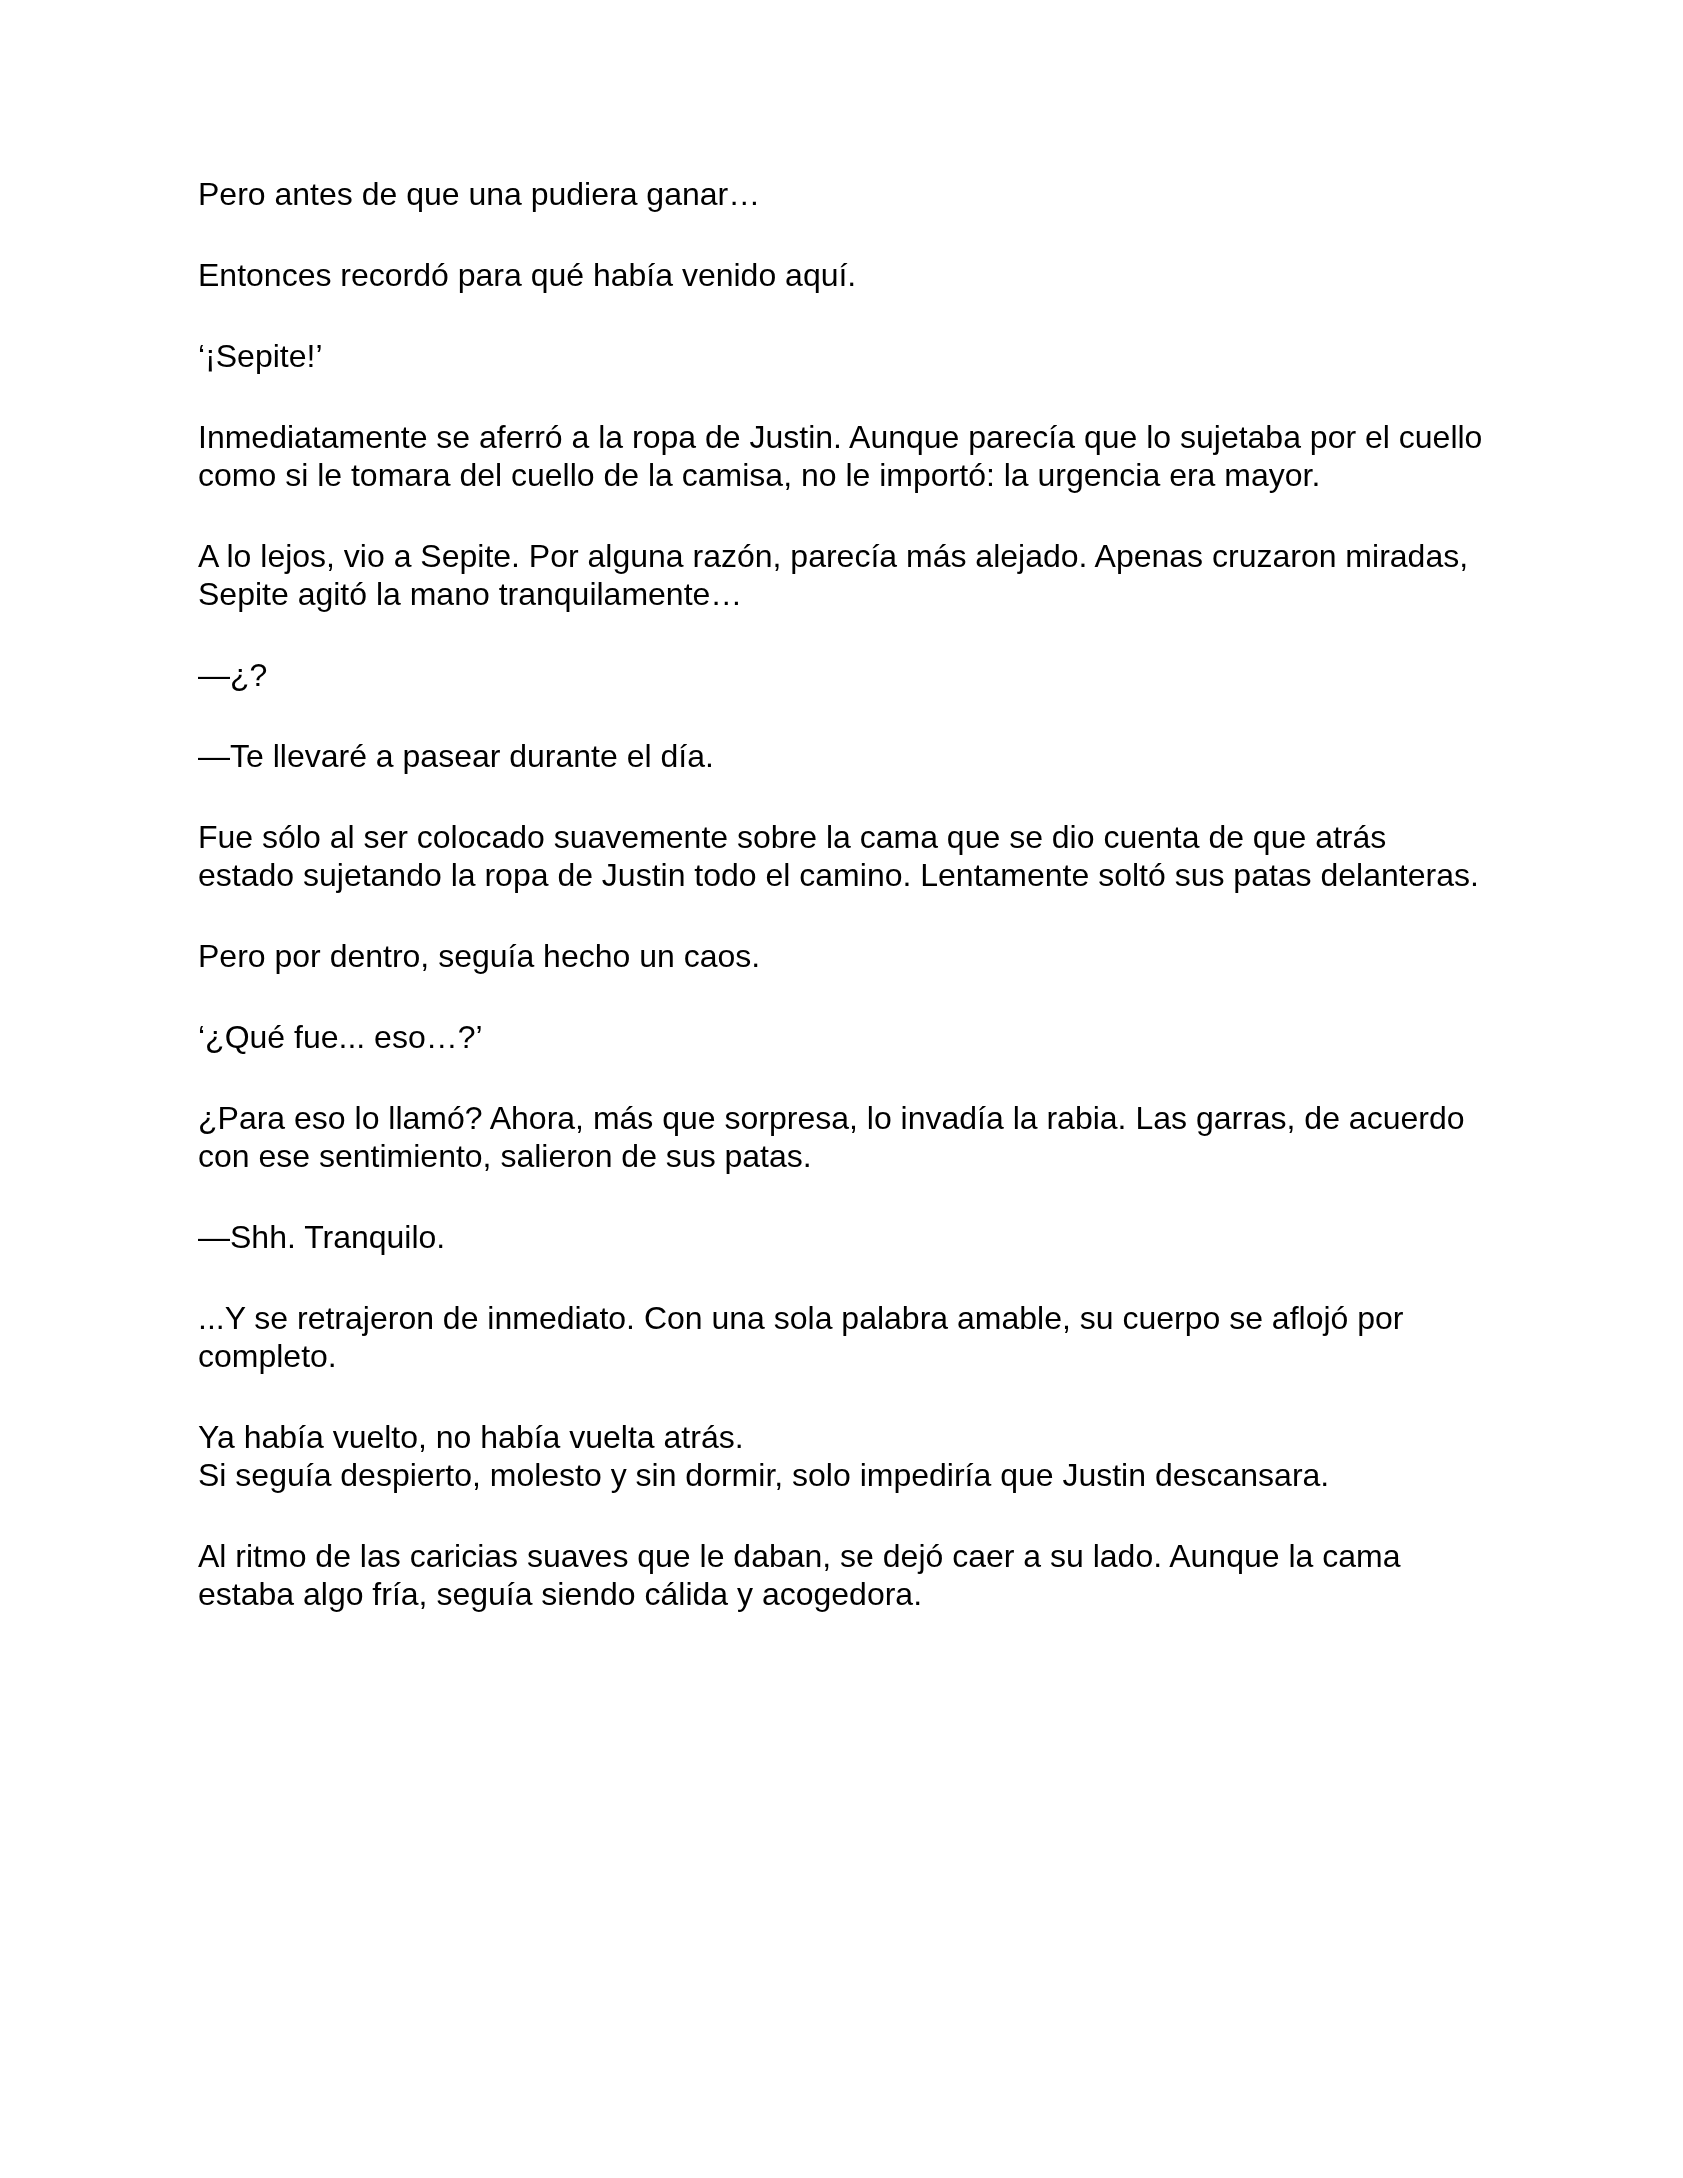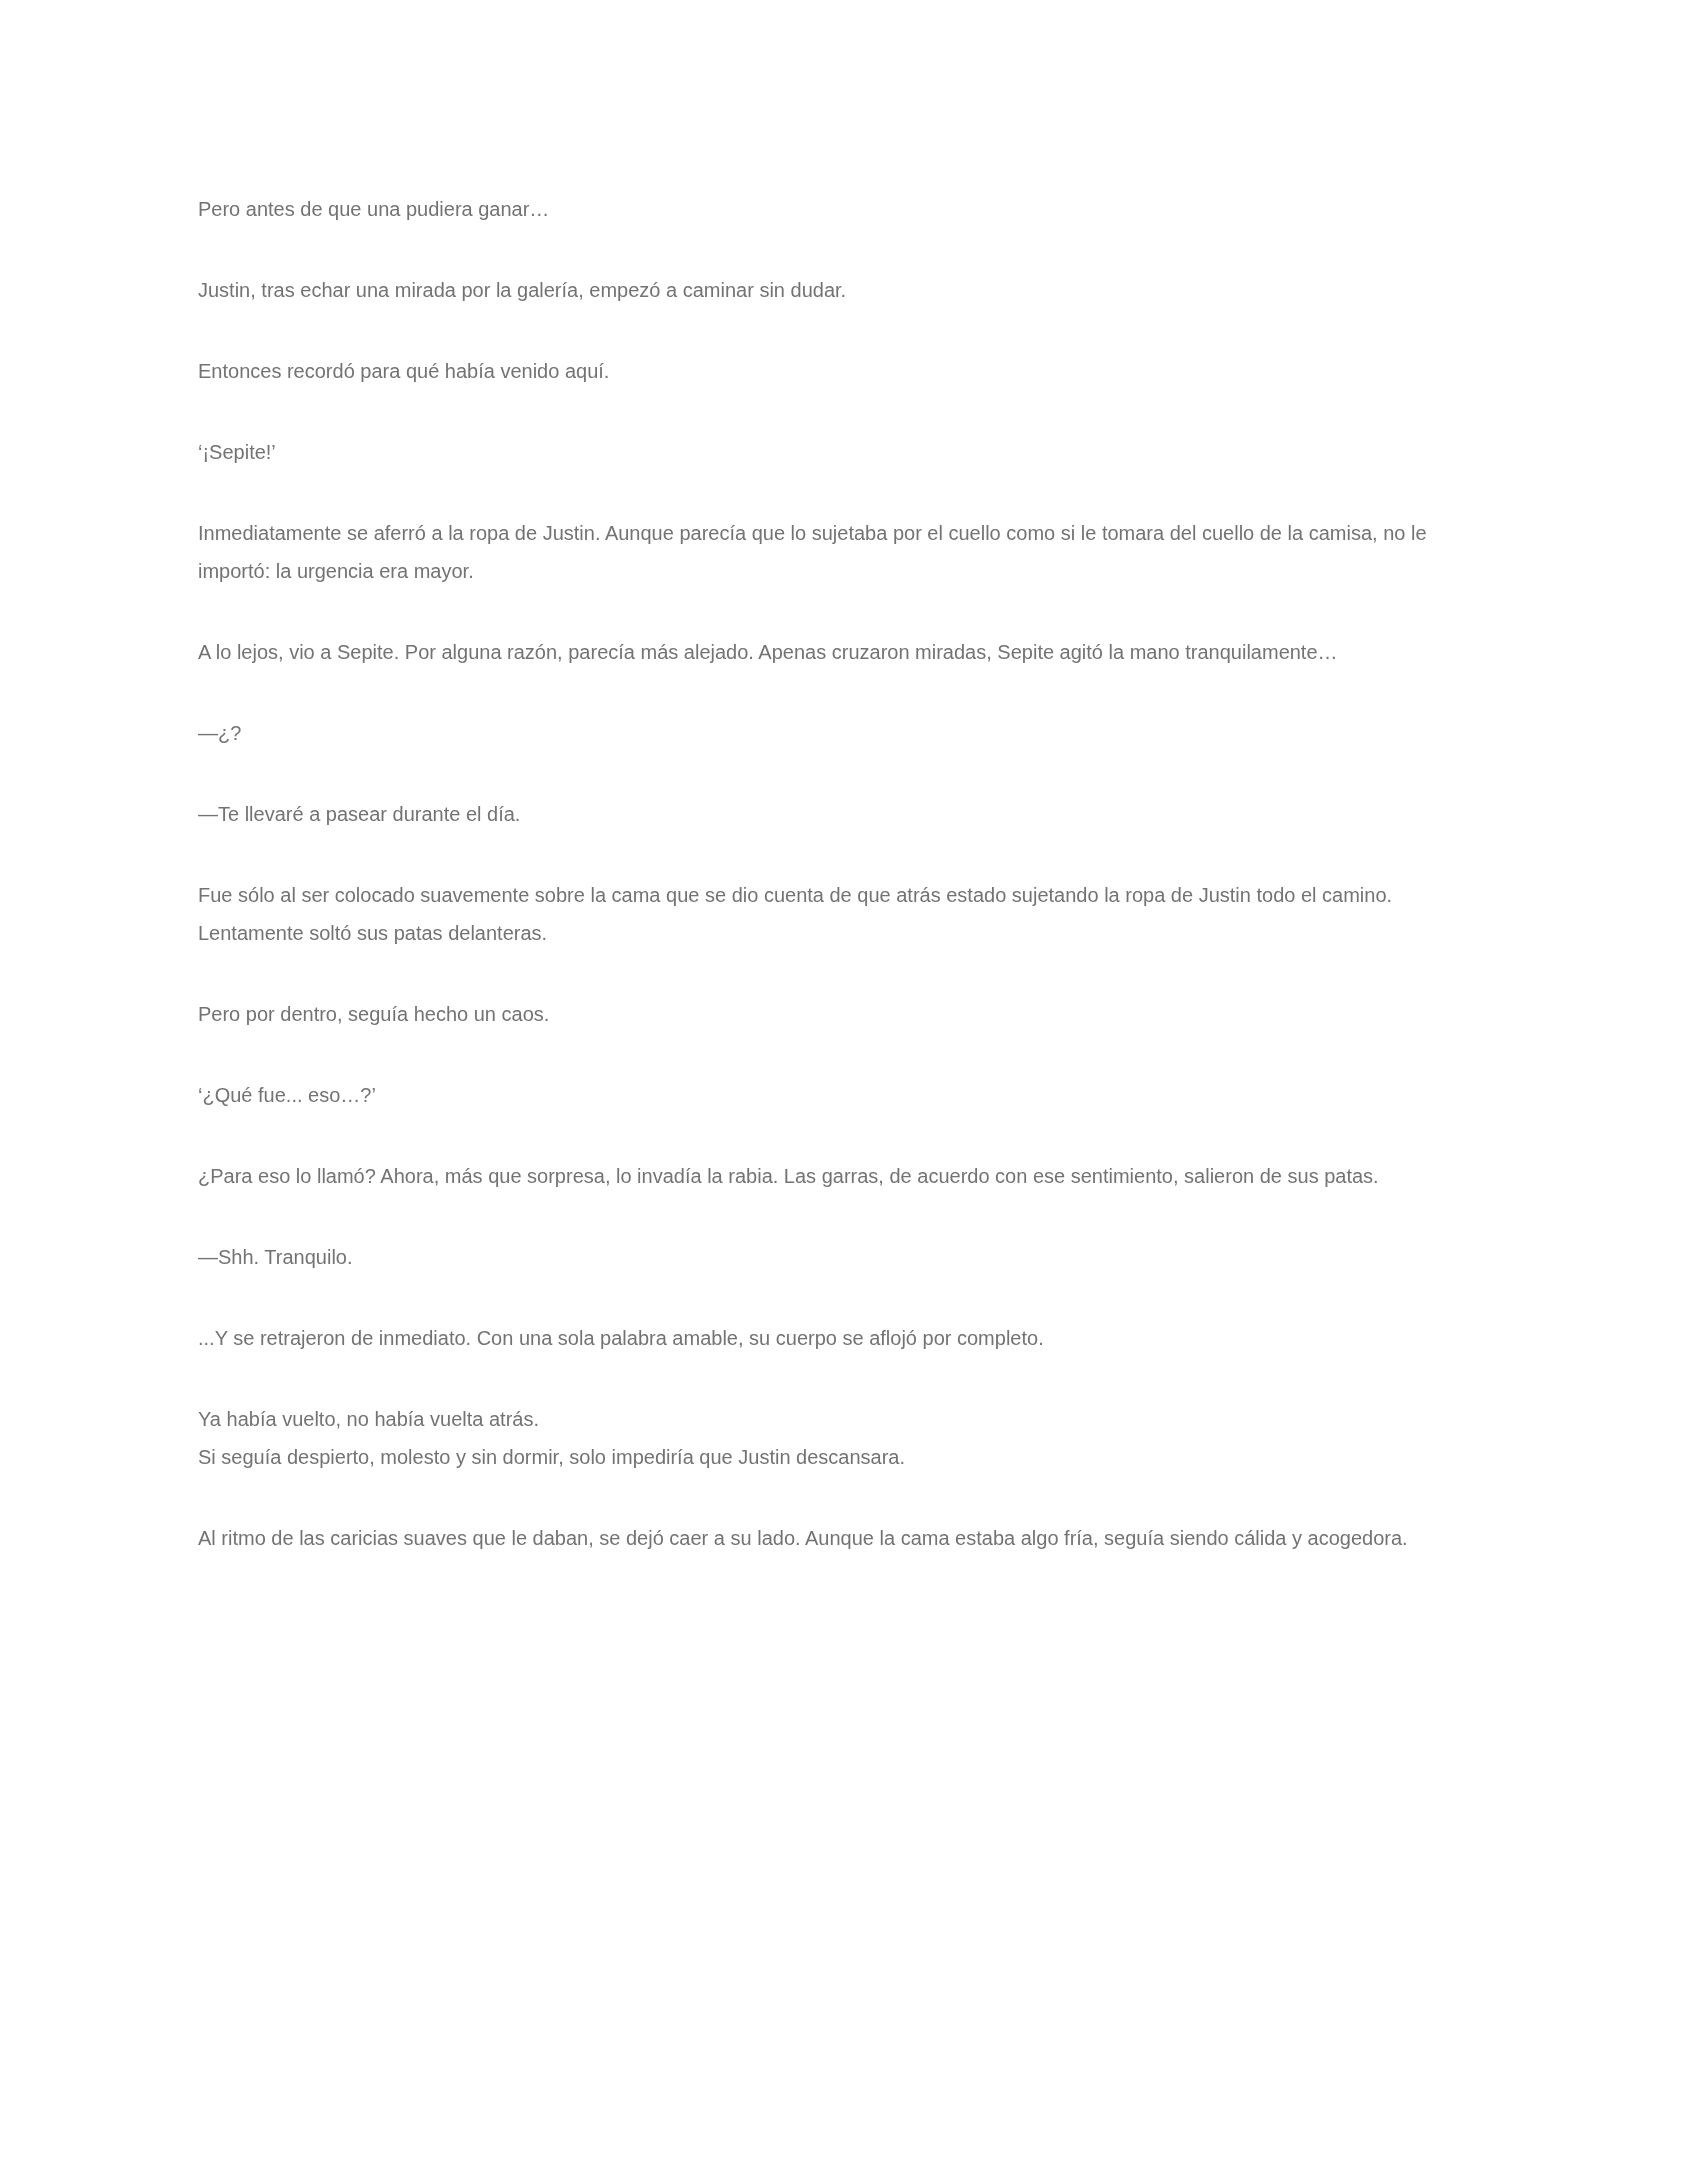--- a/index.html
+++ b/index.html
@@ -15,41 +15,40 @@
   }
   .page {
     position: relative;
     width: 1683px;
     height: 2178px;
     background: #ffffff;
   }
   .text-block {
     position: absolute;
     left: 198px;
-    top: 190px;
+    top: 175px;
     width: 1287px;
-    color: #737373;
-    font-size: 20px;
+    color: #000000;
+    font-size: 32px;
     line-height: 38px;
   }
   .text-block p {
     margin: 0 0 43px 0;
     white-space: pre-line;
     text-align: left;
   }
   .text-block p.italic {
   }
 </style>
 </head>
 <body>
 
 <div class="page">
   <div class="text-block">
     <p>Pero antes de que una pudiera ganar…</p>
-    <p>Justin, tras echar una mirada por la galería, empezó a caminar sin dudar.</p>
     <p>Entonces recordó para qué había venido aquí.</p>
     <p class="italic">‘¡Sepite!’</p>
     <p>Inmediatamente se aferró a la ropa de Justin. Aunque parecía que lo sujetaba por el cuello como si le tomara del cuello de la camisa, no le importó: la urgencia era mayor.</p>
     <p>A lo lejos, vio a Sepite. Por alguna razón, parecía más alejado. Apenas cruzaron miradas, Sepite agitó la mano tranquilamente…</p>
     <p>—¿?</p>
     <p>—Te llevaré a pasear durante el día.</p>
     <p>Fue sólo al ser colocado suavemente sobre la cama que se dio cuenta de que atrás estado sujetando la ropa de Justin todo el camino. Lentamente soltó sus patas delanteras.</p>
     <p>Pero por dentro, seguía hecho un caos.</p>
     <p class="italic">‘¿Qué fue... eso…?’</p>
     <p>¿Para eso lo llamó? Ahora, más que sorpresa, lo invadía la rabia. Las garras, de acuerdo con ese sentimiento, salieron de sus patas.</p>

